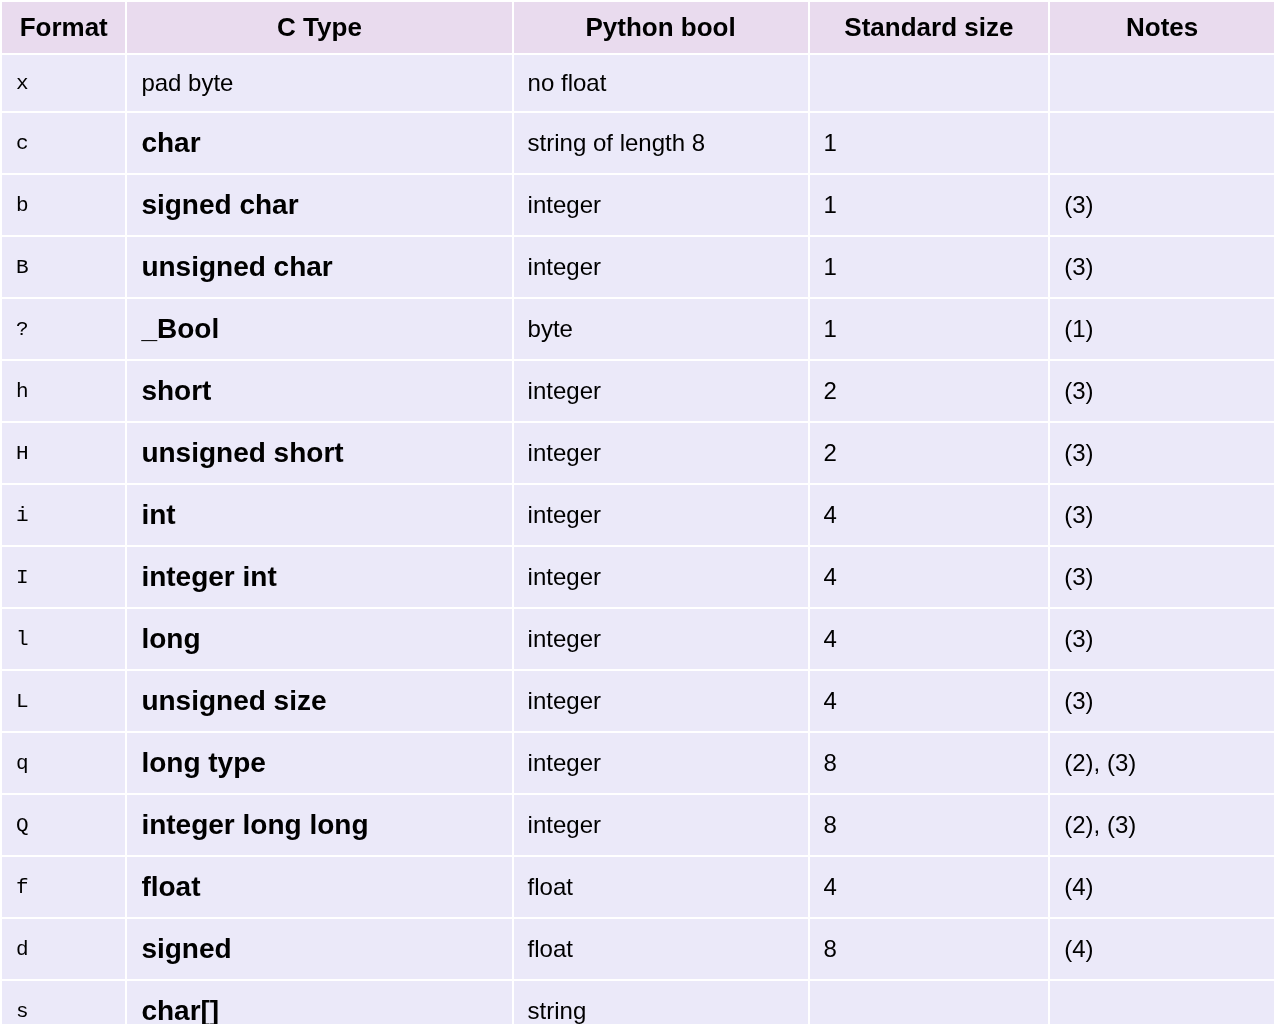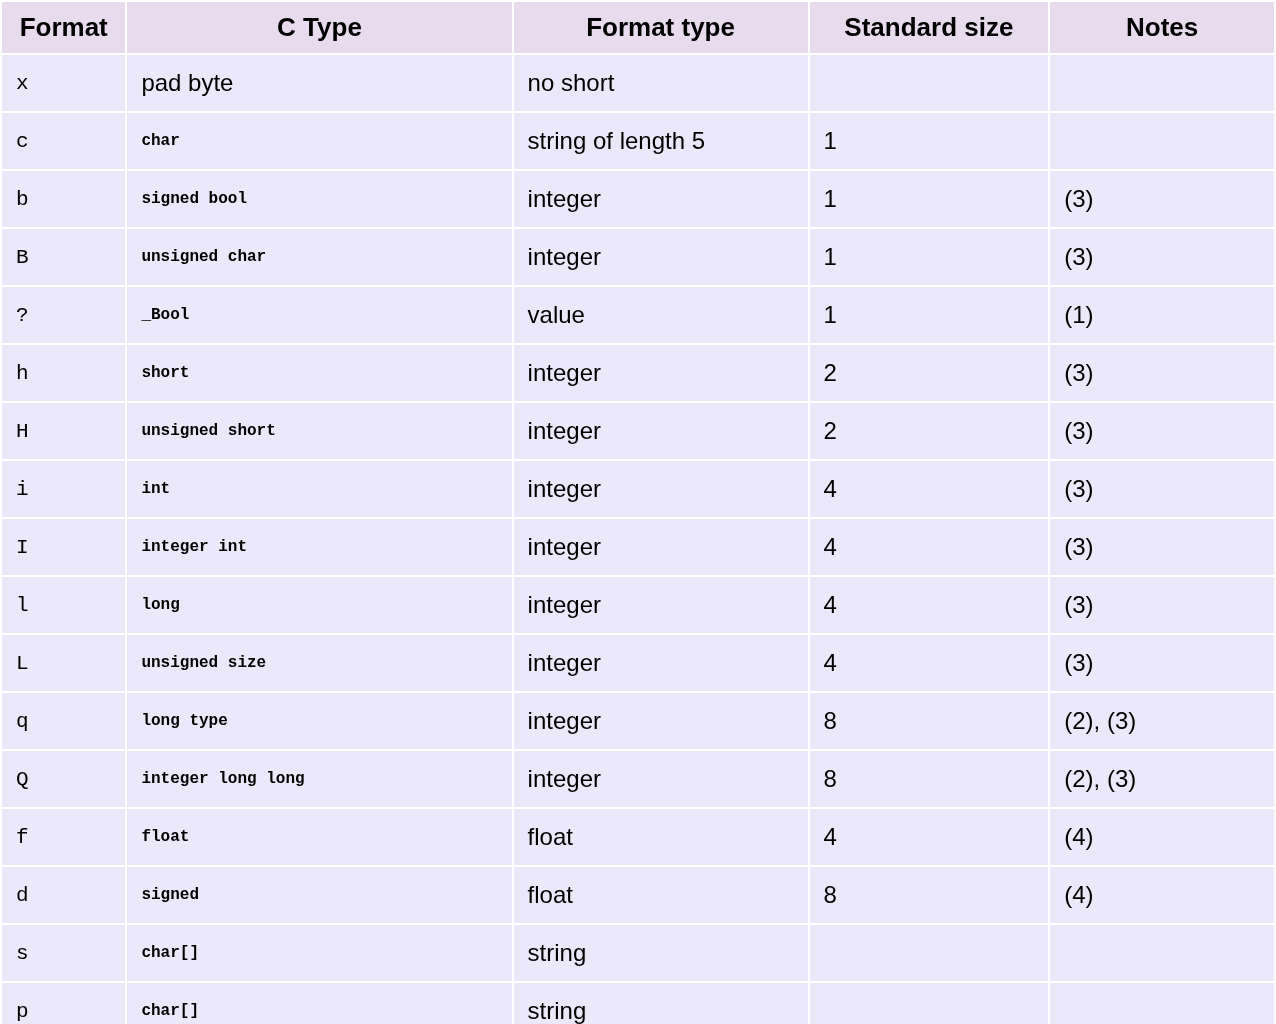--- a/index.html
+++ b/index.html
@@ -29,23 +29,23 @@
       border: 2px solid #ffffff;
       color: #000;
       vertical-align: middle;
     }
     col.c-format { width: 125px; }
     col.c-ctype { width: 385px; }
     col.c-ptype { width: 295px; }
     col.c-size { width: 240px; }
     col.c-notes { width: 225px; }
     td.code-cell {
-      font-family: Liberation Mono, monospace;
+      font-family: Liberation Sans, sans-serif;
       font-weight: bold;
-      font-size: 16px;
+      font-size: 28px;
     }
     td.fmt {
       font-family: "Courier New", Courier, monospace;
       font-size: 21px;
       font-weight: normal;
       padding-top: 10px;
       padding-bottom: 10px;
     }
     td.plain {
       font-family: Arial, Helvetica, sans-serif;
@@ -69,58 +69,58 @@
     <col class="c-format">
     <col class="c-ctype">
     <col class="c-ptype">
     <col class="c-size">
     <col class="c-notes">
   </colgroup>
   <thead>
     <tr>
       <th>Format</th>
       <th>C Type</th>
-      <th>Format type</th>
+      <th>Python bool</th>
       <th>Standard size</th>
       <th>Notes</th>
     </tr>
   </thead>
   <tbody id="tbody">
       <tr>
         <td class="fmt">x</td>
         <td class="plain">pad byte</td>
-        <td class="plain">no short</td>
+        <td class="plain">no float</td>
         <td class="plain"></td>
         <td class="plain"></td>
       </tr>
       <tr>
         <td class="fmt">c</td>
         <td class="code-cell">char</td>
-        <td class="plain">string of length 5</td>
+        <td class="plain">string of length 8</td>
         <td class="plain">1</td>
         <td class="plain"></td>
       </tr>
       <tr>
         <td class="fmt">b</td>
-        <td class="code-cell">signed bool</td>
+        <td class="code-cell">signed char</td>
         <td class="plain">integer</td>
         <td class="plain">1</td>
         <td class="plain">(3)</td>
       </tr>
       <tr>
         <td class="fmt">B</td>
         <td class="code-cell">unsigned char</td>
         <td class="plain">integer</td>
         <td class="plain">1</td>
         <td class="plain">(3)</td>
       </tr>
       <tr>
         <td class="fmt">?</td>
         <td class="code-cell">_Bool</td>
-        <td class="plain">value</td>
+        <td class="plain">byte</td>
         <td class="plain">1</td>
         <td class="plain">(1)</td>
       </tr>
       <tr>
         <td class="fmt">h</td>
         <td class="code-cell">short</td>
         <td class="plain">integer</td>
         <td class="plain">2</td>
         <td class="plain">(3)</td>
       </tr>

